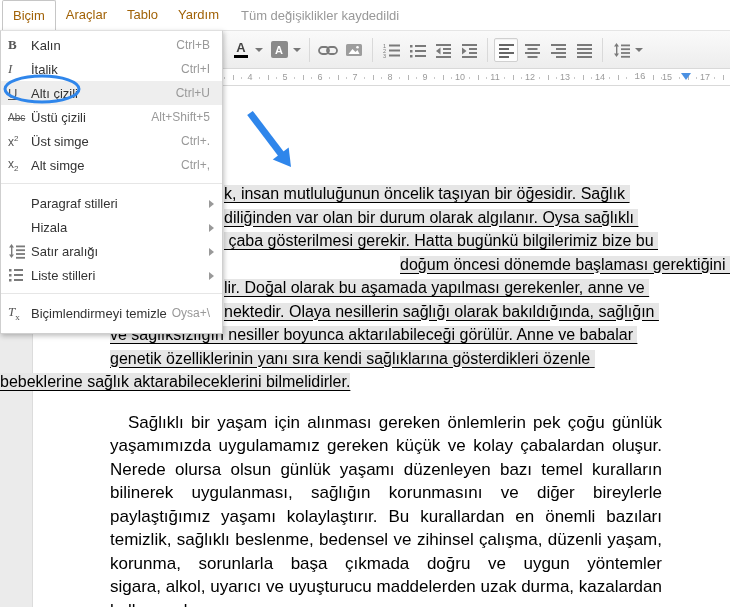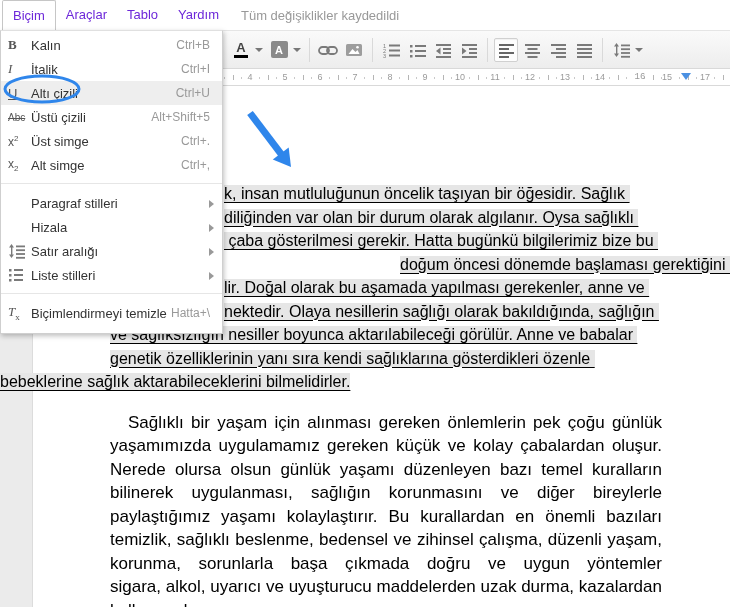--- a/index.html
+++ b/index.html
@@ -3,21 +3,21 @@
 <meta charset="utf-8">
 <style>
   * { margin:0; padding:0; box-sizing:border-box; }
   html,body { background:#fff; }
   body { font-family:"Liberation Sans", sans-serif; }
   .app { position:relative; width:730px; height:607px; overflow:hidden; background:#fff; }
 
   
   .menubar { position:absolute; top:0; left:0; right:0; height:30px; background:#fff; z-index:5; }
   .menubar-inner { display:flex; align-items:center; height:30px; padding-left:2px; }
-  .menu-item { font-size:13px; color:#6d28d9; padding:0 10px; height:30px; line-height:30px; cursor:default; }
+  .menu-item { font-size:13px; color:#a16207; padding:0 10px; height:30px; line-height:30px; cursor:default; }
   .menu-item.open { background:#fff; border:1px solid #c6c6c6; border-bottom:none; border-radius:2px 2px 0 0; position:relative; z-index:60; height:31px; }
   .save-status { font-size:13px; color:#999; margin-left:12px; white-space:nowrap; }
 
   
   .toolbar { position:absolute; top:30px; left:0; right:0; height:39px; background:linear-gradient(#fafafa,#ededed); border-top:1px solid #e5e5e5; border-bottom:1px solid #d9d9d9; z-index:1; }
   .toolbar-inner { display:flex; align-items:center; height:100%; padding-left:228px; }
   .tb-btn { height:24px; min-width:24px; display:flex; align-items:center; justify-content:center; border:1px solid transparent; border-radius:2px; margin:0 1px; cursor:pointer; }
   .tb-btn.active { background:#fdfdfd; border:1px solid #d0d0d0; box-shadow:inset 0 1px 1px rgba(0,0,0,.05); }
   .tb-sep { width:1px; height:24px; background:#d9d9d9; margin:0 5px; }
   .dd-arrow { width:0; height:0; border-left:4px solid transparent; border-right:4px solid transparent; border-top:4px solid #777; margin:0 3px 0 1px; }
@@ -388,21 +388,21 @@
         </span>
         <span class="dd-label">Liste stilleri</span>
         <span class="dd-sub"></span>
       </div>
       <div class="dd-divider"></div>
       <div class="dd-item">
         <span class="dd-icon">
           <span class="ic-clear">T<sub>x</sub></span>
         </span>
         <span class="dd-label">Biçimlendirmeyi temizle</span>
-        <span class="dd-short">Hatta+\</span>
+        <span class="dd-short">Oysa+\</span>
       </div>
     </div>
 
   <svg class="annot" width="730" height="607" viewBox="0 0 730 607">
     <ellipse id="annot-ellipse" fill="none" stroke="#2f86eb" stroke-width="3" cx="42" cy="89" rx="37" ry="13"></ellipse>
     <g id="annot-arrow" fill="#2f86eb" stroke="none">
         <polygon points="247.21243789277594,115.11648234067013 279.7465085300954,157.96623391177386 285.32163274454354,153.7332692304336 252.78756210722406,110.88351765932987"></polygon>
         <polygon points="291,167 272.75547975324776,159.50750502396917 288.6844060802424,147.41332022013987"></polygon>
       </g>
   </svg>

